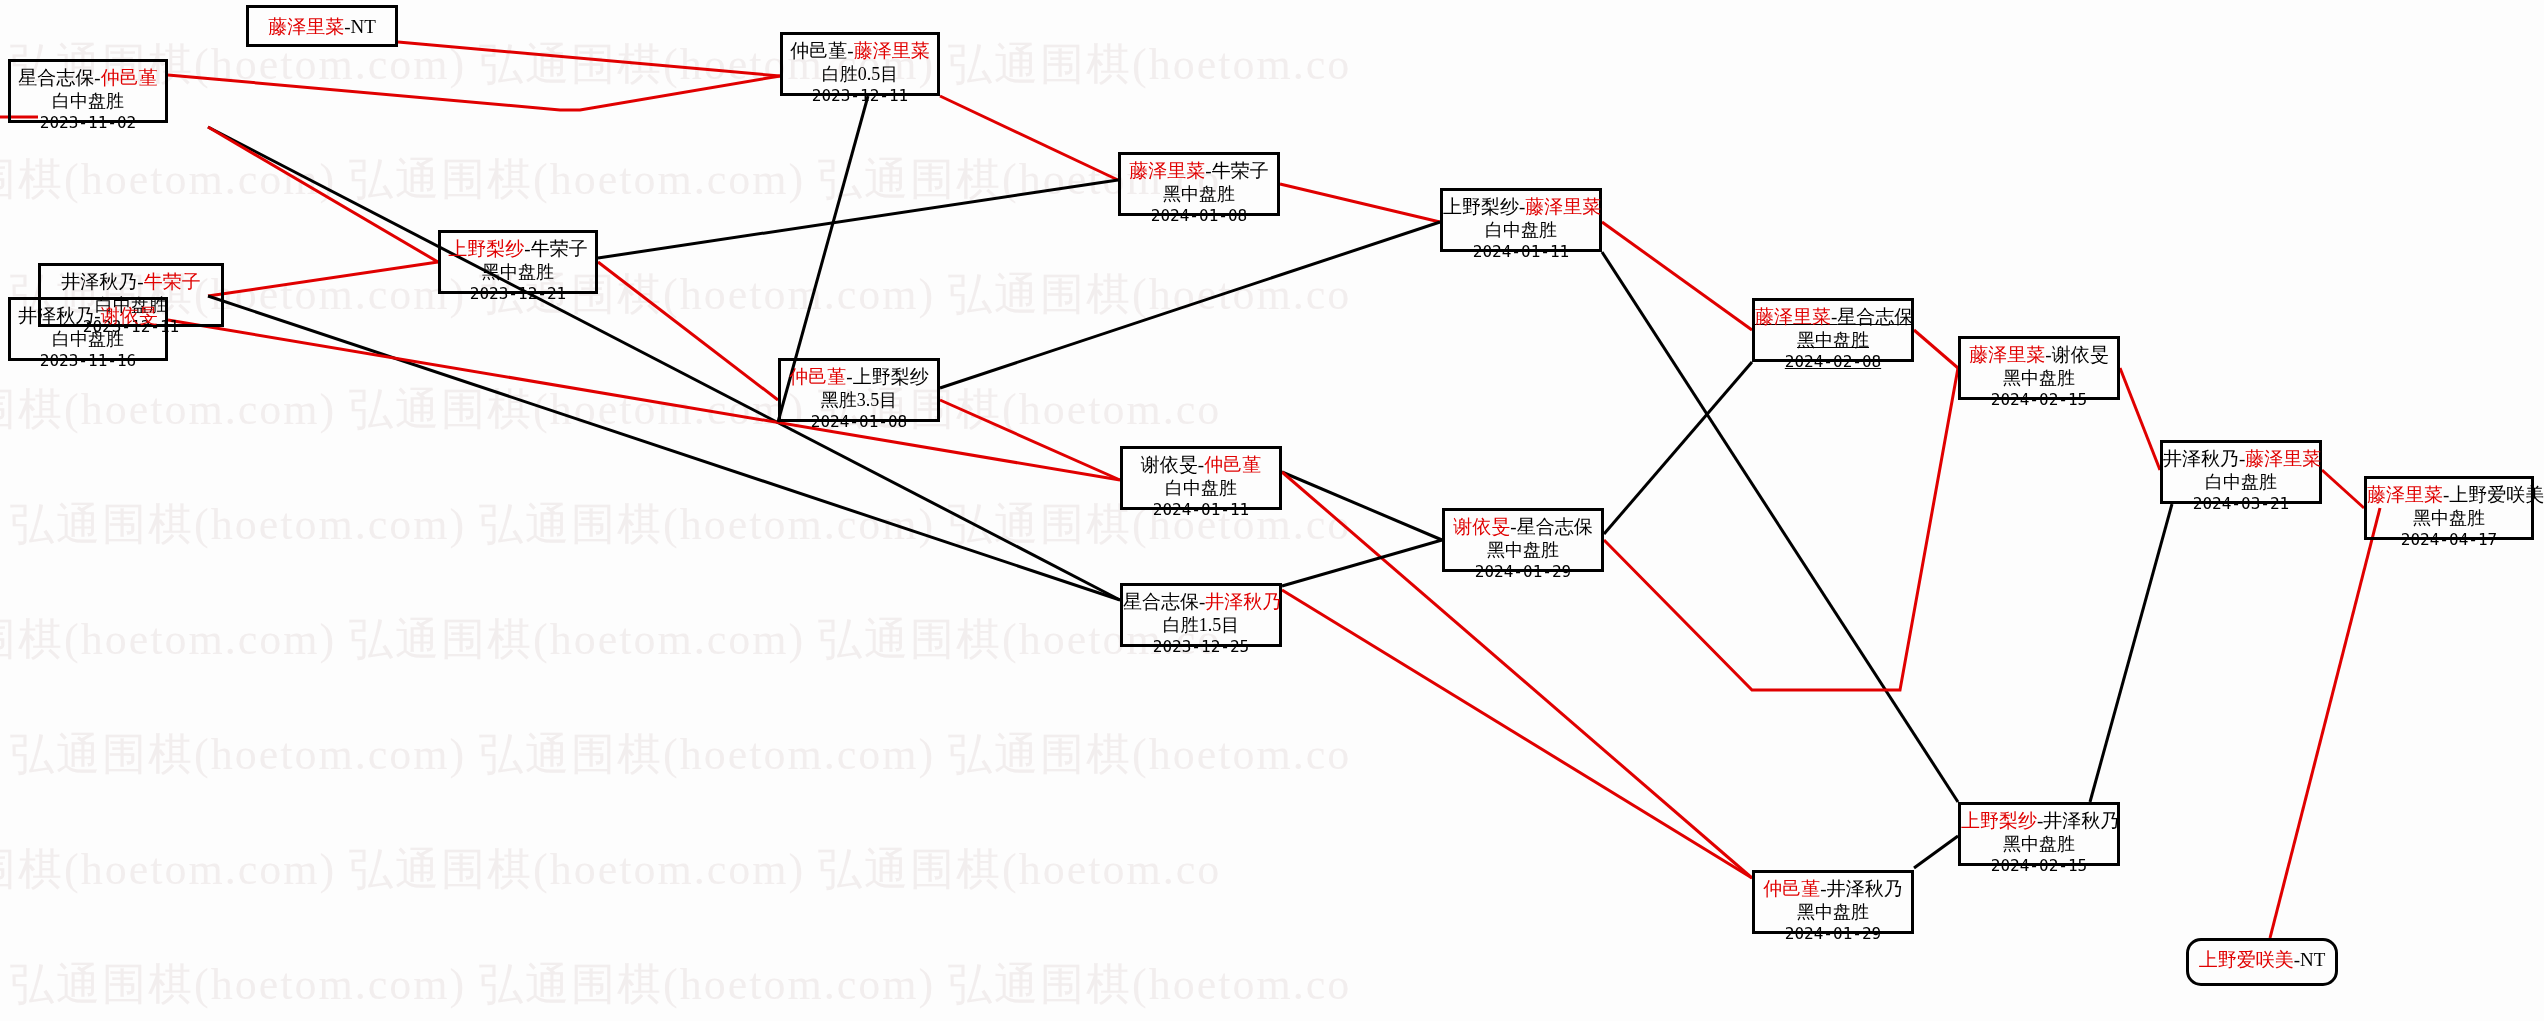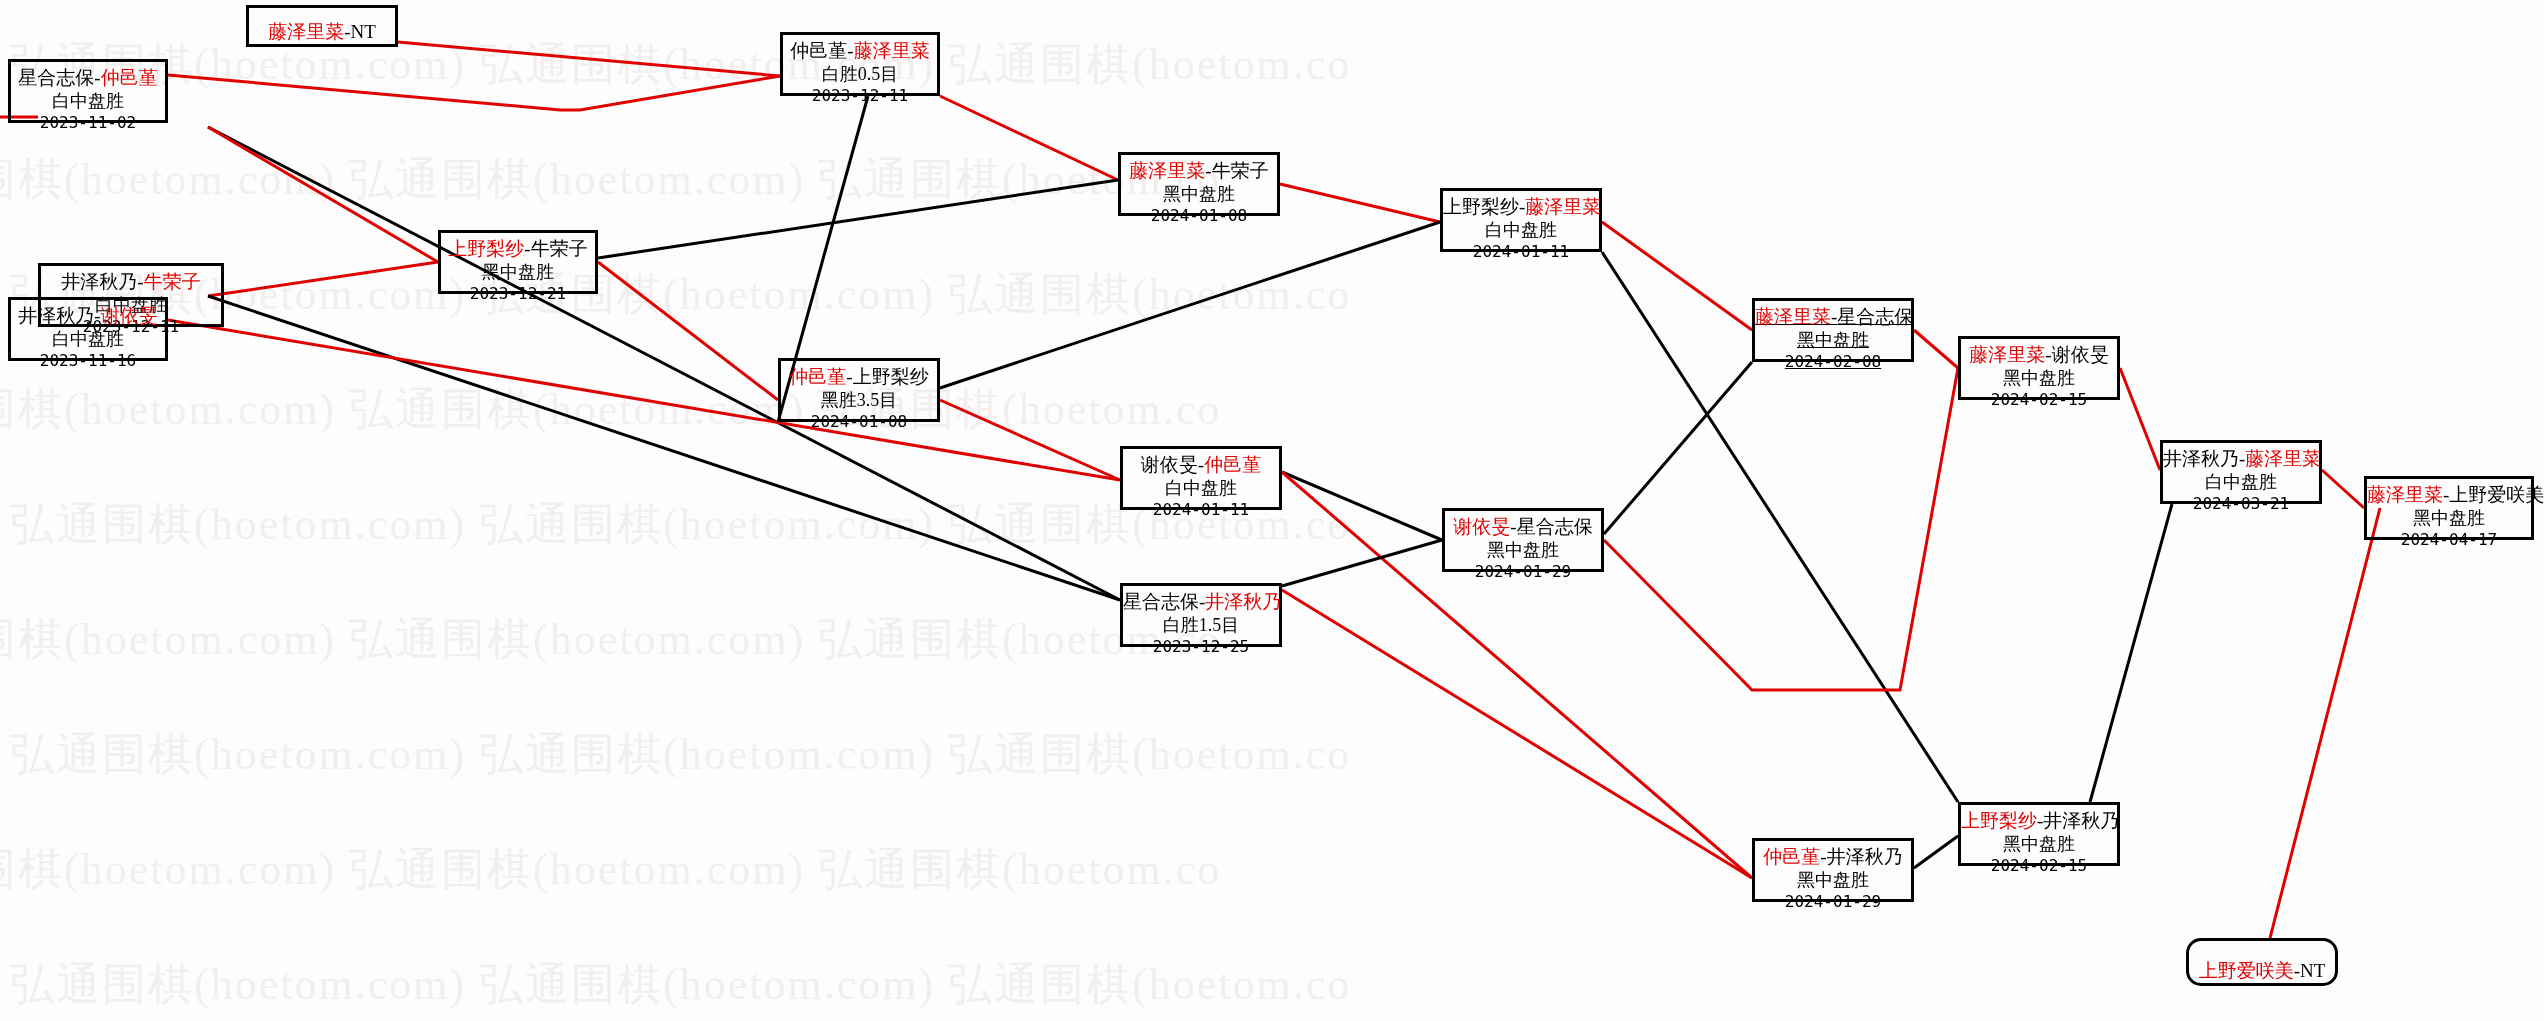--- a/index.html
+++ b/index.html
@@ -68,23 +68,23 @@
   .node .ln.result { font-size: 18px; }
   .node .ln.date {
     font-family: "DejaVu Sans Mono", "Liberation Mono", monospace;
     font-size: 16px;
     letter-spacing: 0px;
   }
   .p-red { color: #e00000; }
   .p-black { color: #000000; }
   .seed-node {
     display: flex;
-    align-items: flex-end;
+    align-items: flex-start;
     justify-content: center;
-    padding-top: 15px;
+    padding-top: 7px;
   }
 </style>
 </head>
 <body>
 
 <div id="canvas">
   <div id="watermark-layer">
       <div class="wm" style="left: 10px; top: 35px;">弘通围棋(hoetom.com) 弘通围棋(hoetom.com) 弘通围棋(hoetom.co</div>
       <div class="wm" style="left: -120px; top: 150px;">弘通围棋(hoetom.com) 弘通围棋(hoetom.com) 弘通围棋(hoetom.co</div>
       <div class="wm" style="left: 10px; top: 265px;">弘通围棋(hoetom.com) 弘通围棋(hoetom.com) 弘通围棋(hoetom.co</div>
@@ -188,21 +188,21 @@
       <div class="node" style="left: 1752px; top: 298px; width: 162px; height: 64px; text-decoration: underline;">
         <span class="ln title"><span class="p-red">藤泽里菜</span><span>-</span><span class="p-black">星合志保</span></span>
         <span class="ln result">黑中盘胜</span>
         <span class="ln date">2024-02-08</span>
       </div>
       <div class="node" style="left: 1958px; top: 336px; width: 162px; height: 64px;">
         <span class="ln title"><span class="p-red">藤泽里菜</span><span>-</span><span class="p-black">谢依旻</span></span>
         <span class="ln result">黑中盘胜</span>
         <span class="ln date">2024-02-15</span>
       </div>
-      <div class="node" style="left: 1752px; top: 838px; width: 162px; height: 64px;">
+      <div class="node" style="left: 1752px; top: 870px; width: 162px; height: 64px;">
         <span class="ln title"><span class="p-red">仲邑堇</span><span>-</span><span class="p-black">井泽秋乃</span></span>
         <span class="ln result">黑中盘胜</span>
         <span class="ln date">2024-01-29</span>
       </div>
       <div class="node" style="left: 1958px; top: 802px; width: 162px; height: 64px;">
         <span class="ln title"><span class="p-red">上野梨纱</span><span>-</span><span class="p-black">井泽秋乃</span></span>
         <span class="ln result">黑中盘胜</span>
         <span class="ln date">2024-02-15</span>
       </div>
       <div class="node" style="left: 2160px; top: 440px; width: 162px; height: 64px;">

